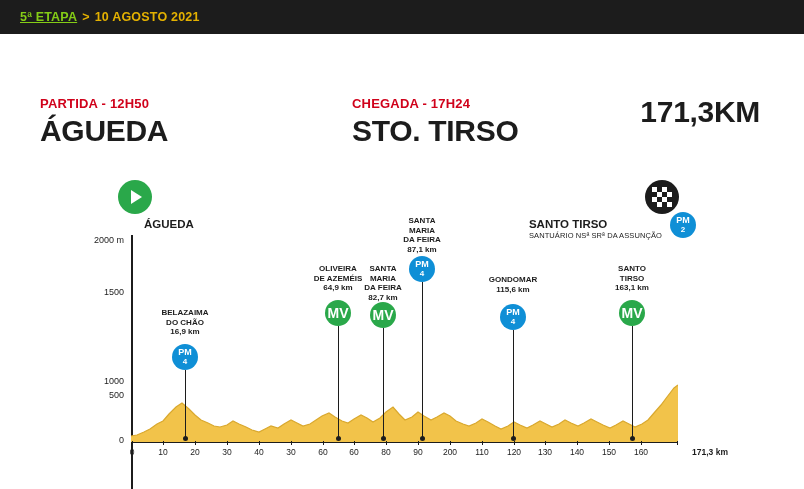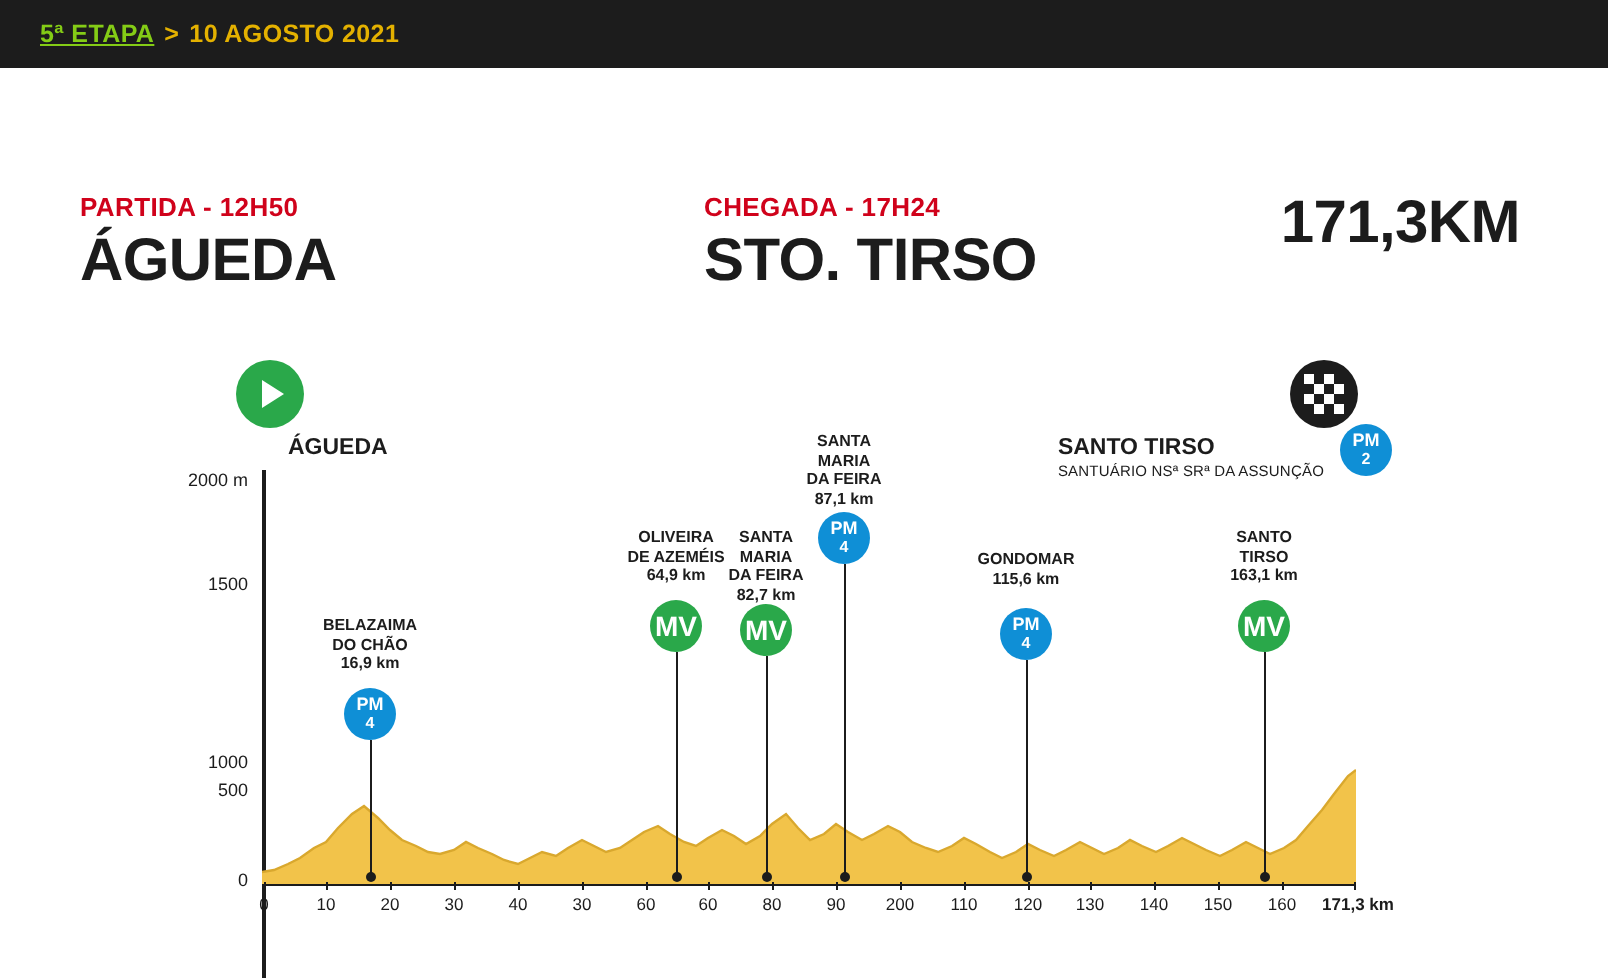--- a/index.html
+++ b/index.html
@@ -346,15 +346,15 @@
   <div class="xtick" style="left:502px;">120</div>
   <div class="tickmark" style="left:545px;"></div>
   <div class="xtick" style="left:533px;">130</div>
   <div class="tickmark" style="left:577px;"></div>
   <div class="xtick" style="left:565px;">140</div>
   <div class="tickmark" style="left:609px;"></div>
   <div class="xtick" style="left:597px;">150</div>
   <div class="tickmark" style="left:641px;"></div>
   <div class="xtick" style="left:629px;">160</div>
   <div class="tickmark" style="left:677px;"></div>
-  <div class="xtick last" style="left:656px;">171,3 km</div>
+  <div class="xtick last" style="left:687px;">171,3 km</div>
 
 </div>
 
 </body></html>

